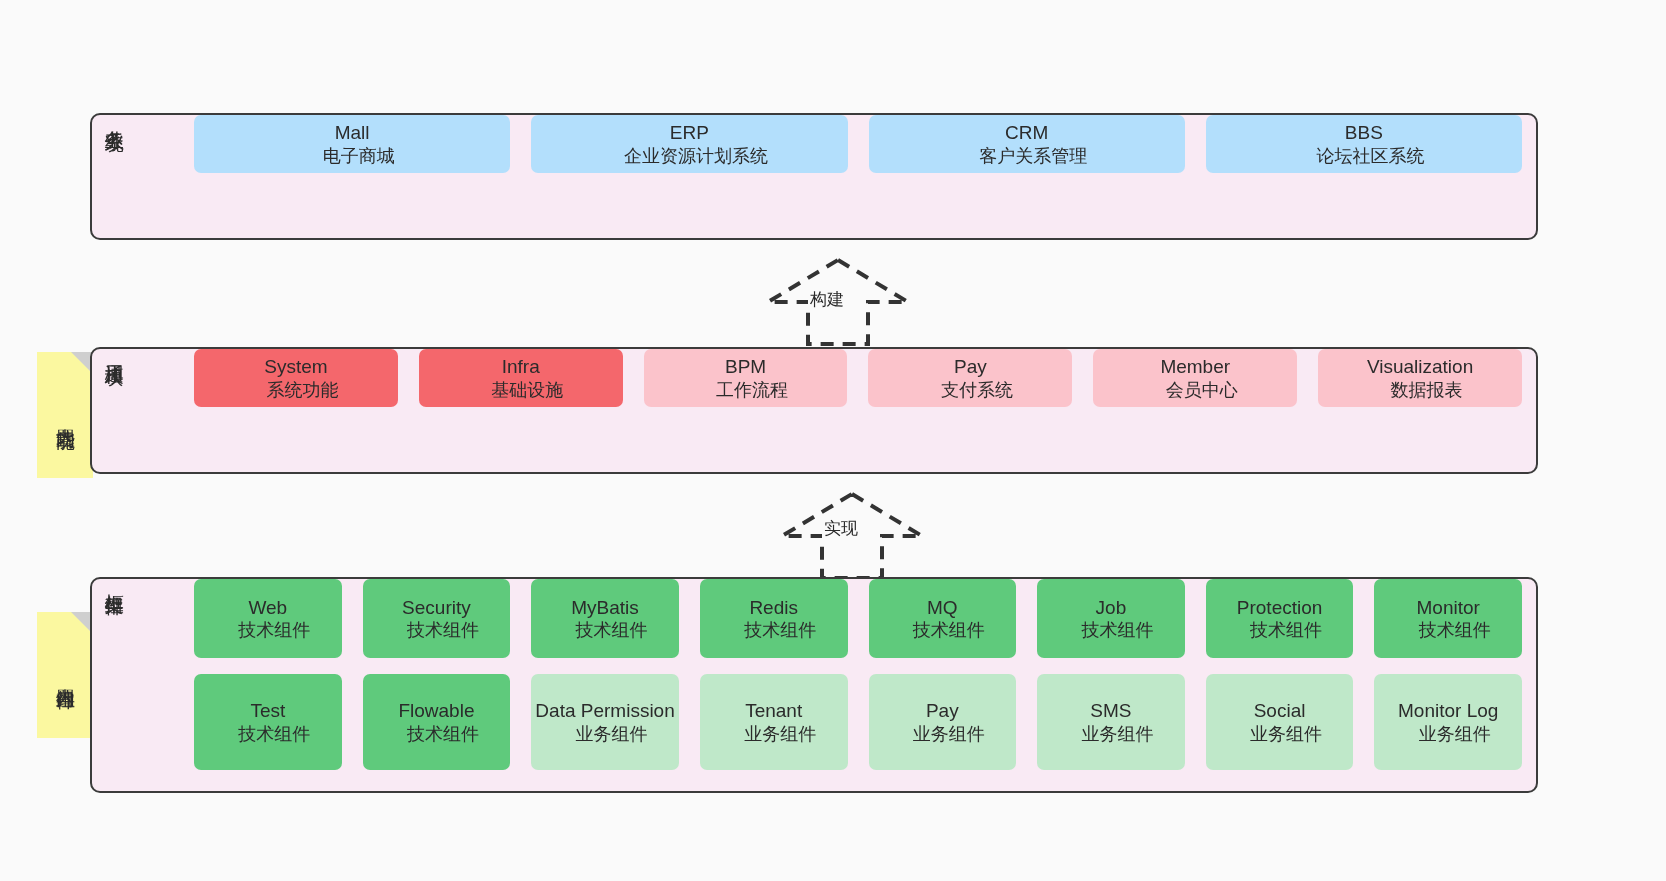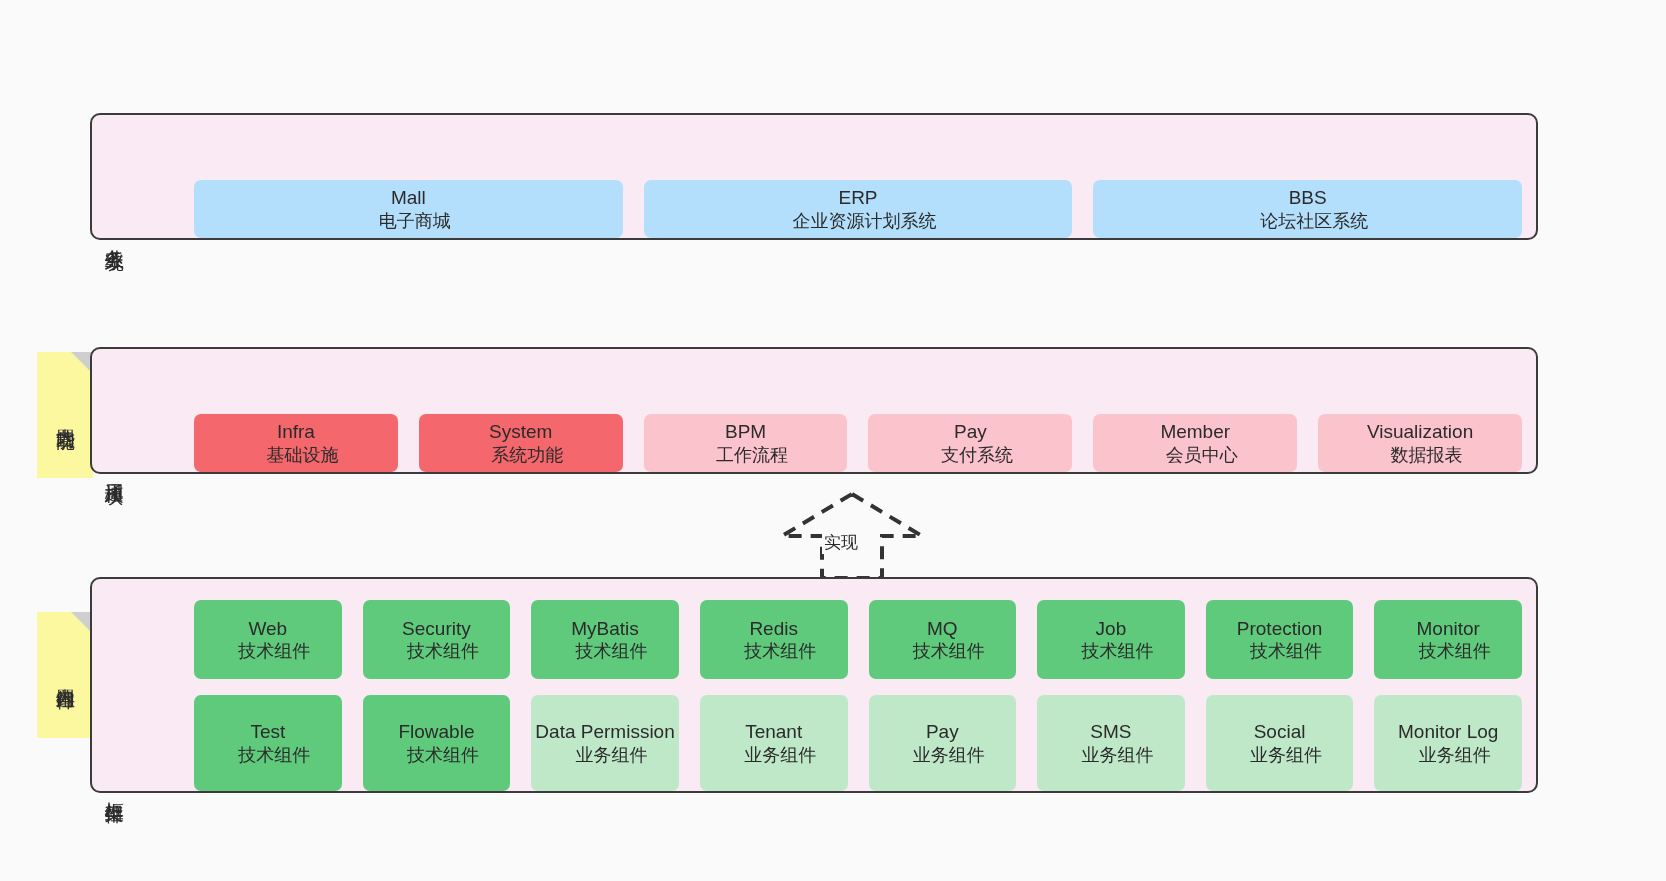--- a/index.html
+++ b/index.html
@@ -13,21 +13,21 @@
 
   #canvas { position: relative; width: 1666px; height: 881px; }
 
   
   .layer {
     position: absolute;
     background: #f9eaf4;
     border: 2px solid #3b3b3b;
     border-radius: 10px;
     display: flex;
-    align-items: flex-end;
+    align-items: flex-start;
     gap: 44px;
   }
 
   
   .layer-title {
     flex: 0 0 auto;
     width: 44px;
     display: flex;
     align-items: center;
     justify-content: center;
@@ -129,43 +129,53 @@
       <div class="row">
         <div class="node blue">
           <span class="n-en">Mall</span>
           <span class="n-cn">电子商城</span>
         </div>
         <div class="node blue">
           <span class="n-en">ERP</span>
           <span class="n-cn">企业资源计划系统</span>
         </div>
         <div class="node blue">
+          <span class="n-en">CRM</span>
+          <span class="n-cn">客户关系管理</span>
+        </div>
+        <div class="node blue">
           <span class="n-en">BBS</span>
           <span class="n-cn">论坛社区系统</span>
         </div>
       </div>
     </div>
   </div>
 
+  <div class="connector" style="left:762px; top:258px; width:152px; height:88px;">
+    <svg width="152" height="88" viewBox="0 0 152 88">
+      <path d="M76 2 L146 44 L106 44 L106 86 L46 86 L46 44 L6 44 Z" fill="none" stroke="#333333" stroke-width="4" stroke-dasharray="13,9" stroke-linejoin="miter"></path>
+    </svg>
+    <span class="conn-label" style="left:46px; top:30px;">构建</span>
+  </div>
 
   <div class="note" style="left:37px; top:352px; height:126px;">
     <span>内置功能</span>
   </div>
 
   <div class="layer" id="layer-common" style="left:90px; top:347px; width:1448px; height:127px;">
     <div class="layer-title">通用模块</div>
     <div class="layer-body">
       <div class="row">
         <div class="node red">
+          <span class="n-en">System</span>
+          <span class="n-cn">系统功能</span>
+        </div>
+        <div class="node red">
           <span class="n-en">Infra</span>
           <span class="n-cn">基础设施</span>
-        </div>
-        <div class="node red">
-          <span class="n-en">System</span>
-          <span class="n-cn">系统功能</span>
         </div>
         <div class="node pink">
           <span class="n-en">BPM</span>
           <span class="n-cn">工作流程</span>
         </div>
         <div class="node pink">
           <span class="n-en">Pay</span>
           <span class="n-cn">支付系统</span>
         </div>
         <div class="node pink">
@@ -177,21 +187,21 @@
           <span class="n-cn">数据报表</span>
         </div>
       </div>
     </div>
   </div>
 
   <div class="connector" style="left:776px; top:492px; width:152px; height:88px;">
     <svg width="152" height="88" viewBox="0 0 152 88">
       <path d="M76 2 L146 44 L106 44 L106 86 L46 86 L46 44 L6 44 Z" fill="none" stroke="#333333" stroke-width="4" stroke-dasharray="13,9" stroke-linejoin="miter"></path>
     </svg>
-    <span class="conn-label" style="left:46px; top:39px;">实现</span>
+    <span class="conn-label" style="left:46px; top:25px;">实现</span>
   </div>
 
   <div class="note" style="left:37px; top:612px; height:126px;">
     <span>内置组件</span>
   </div>
 
   <div class="layer" id="layer-framework" style="left:90px; top:577px; width:1448px; height:216px;">
     <div class="layer-title">框架组件</div>
     <div class="layer-body">
 

